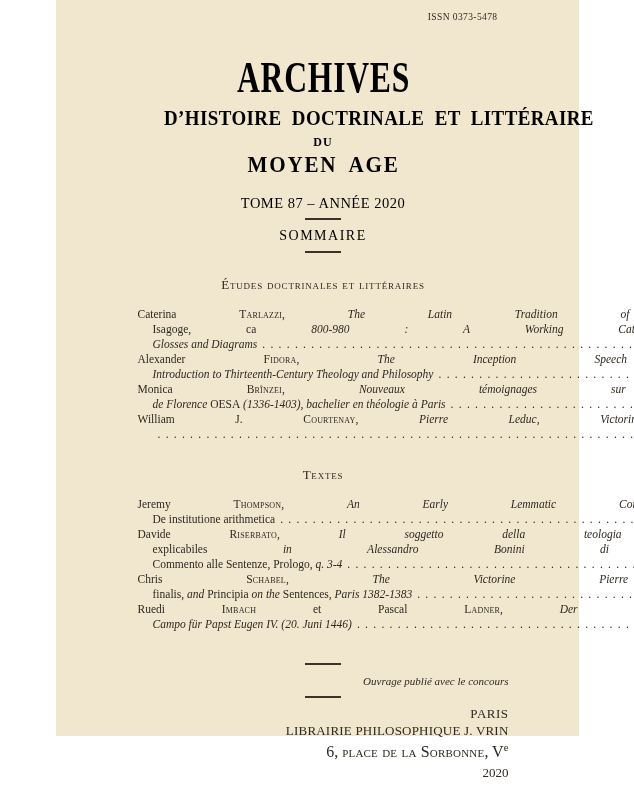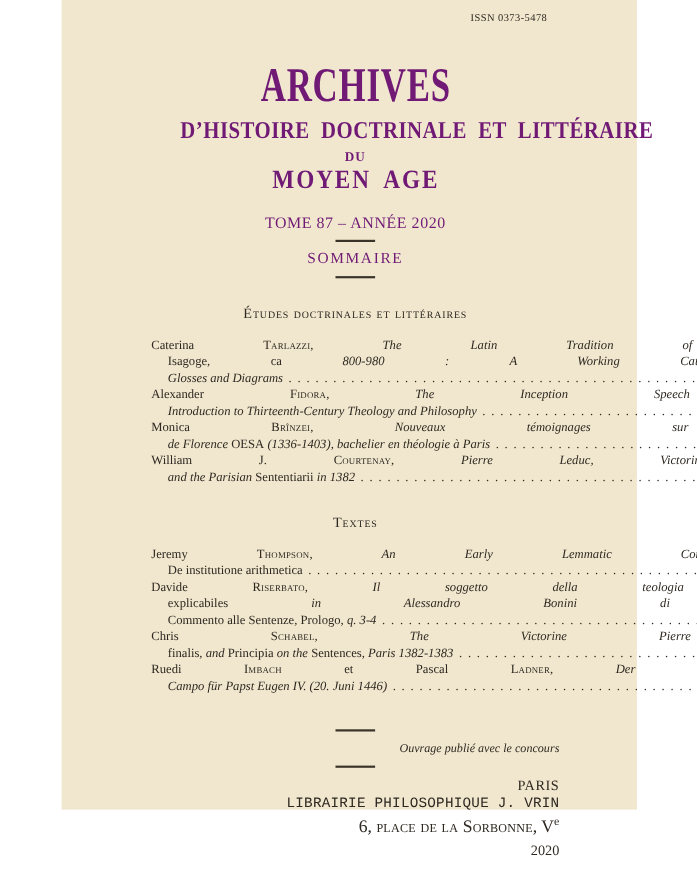--- a/index.html
+++ b/index.html
@@ -14,21 +14,21 @@
     background: #f1e7cf;
     position: relative;
   }
   .content { padding: 0 70px 0 82px; }
 
   .issn {
     text-align: right; padding: 13px 11px 0 0;
     font-size: 9.5px; letter-spacing: 0.4px; line-height: 1;
   }
 
-  .masthead { text-align: center; color: #701a75; }
+  .masthead { text-align: center; color: #000000; }
   .title-archives {
     margin-top: 33px; font-size: 44px; line-height: 1; font-weight: bold;
     letter-spacing: 1px; white-space: nowrap;
     transform: scaleX(0.72); transform-origin: 50% 50%;
   }
   .title-histoire {
     margin-top: 7px; font-size: 22px; line-height: 1; font-weight: bold;
     letter-spacing: 0.5px; word-spacing: 6px; white-space: nowrap;
     transform: scaleX(0.86); transform-origin: 50% 50%;
   }
@@ -66,21 +66,21 @@
   .run-sup { vertical-align: super; font-size: 68%; }
   .leader { flex: 1 1 auto; min-width: 0; overflow: hidden; white-space: nowrap; margin-left: 5px; }
   .leader::before {
     content: ". . . . . . . . . . . . . . . . . . . . . . . . . . . . . . . . . . . . . . . . . . . . . . . . . . . . . . . . . . . . . . . . . . . . . . . .";
     letter-spacing: 1.2px;
   }
 
   .footer { text-align: right; }
   .concours { margin-top: 9px; font-style: italic; font-size: 11px; line-height: 15px; }
   .city { margin-top: 9px; font-size: 13px; line-height: 1; letter-spacing: 0.5px; }
-  .publisher { margin-top: 4px; font-size: 13px; line-height: 1; letter-spacing: 0.2px; font-family: Liberation Mono, monospace; }
+  .publisher { margin-top: 4px; font-size: 13px; line-height: 1; letter-spacing: 0.2px; }
   .address { margin-top: 5px; font-size: 16px; line-height: 1; }
   .year { margin-top: 6px; font-size: 13px; line-height: 1; }
 </style>
 </head>
 <body>
 
 <div class="page">
   <div class="content">
 
     <div class="issn">ISSN 0373-5478</div>
@@ -124,21 +124,20 @@
               <div class="eline last">
                 <span class="runs"><span class="run-i">de Florence </span><span class="run-p">OESA</span><span class="run-i"> (1336-1403), bachelier en théologie à Paris</span></span>
                 <span class="leader"></span>
               </div>
             </div>
           </div>
           <div class="entry">
             <div class="entry-lines">
               <div class="eline first"><span class="runs" style="word-spacing: 57.73px;"><span class="run-p">William J. </span><span class="run-sc">Courtenay</span><span class="run-p">, </span><span class="run-i">Pierre Leduc, Victorine Master of Theology,</span></span></div>
               <div class="eline last">
-                <span class="runs"><span class="run-i">and the Parisian </span><span class="run-p">Sententiarii</span><span class="run-i"> in 1382</span></span>
                 <span class="leader"></span>
               </div>
             </div>
           </div>
         </div>
 
       <div class="toc-heading second-section">Textes</div>
       <div>
           <div class="entry">
             <div class="entry-lines">

